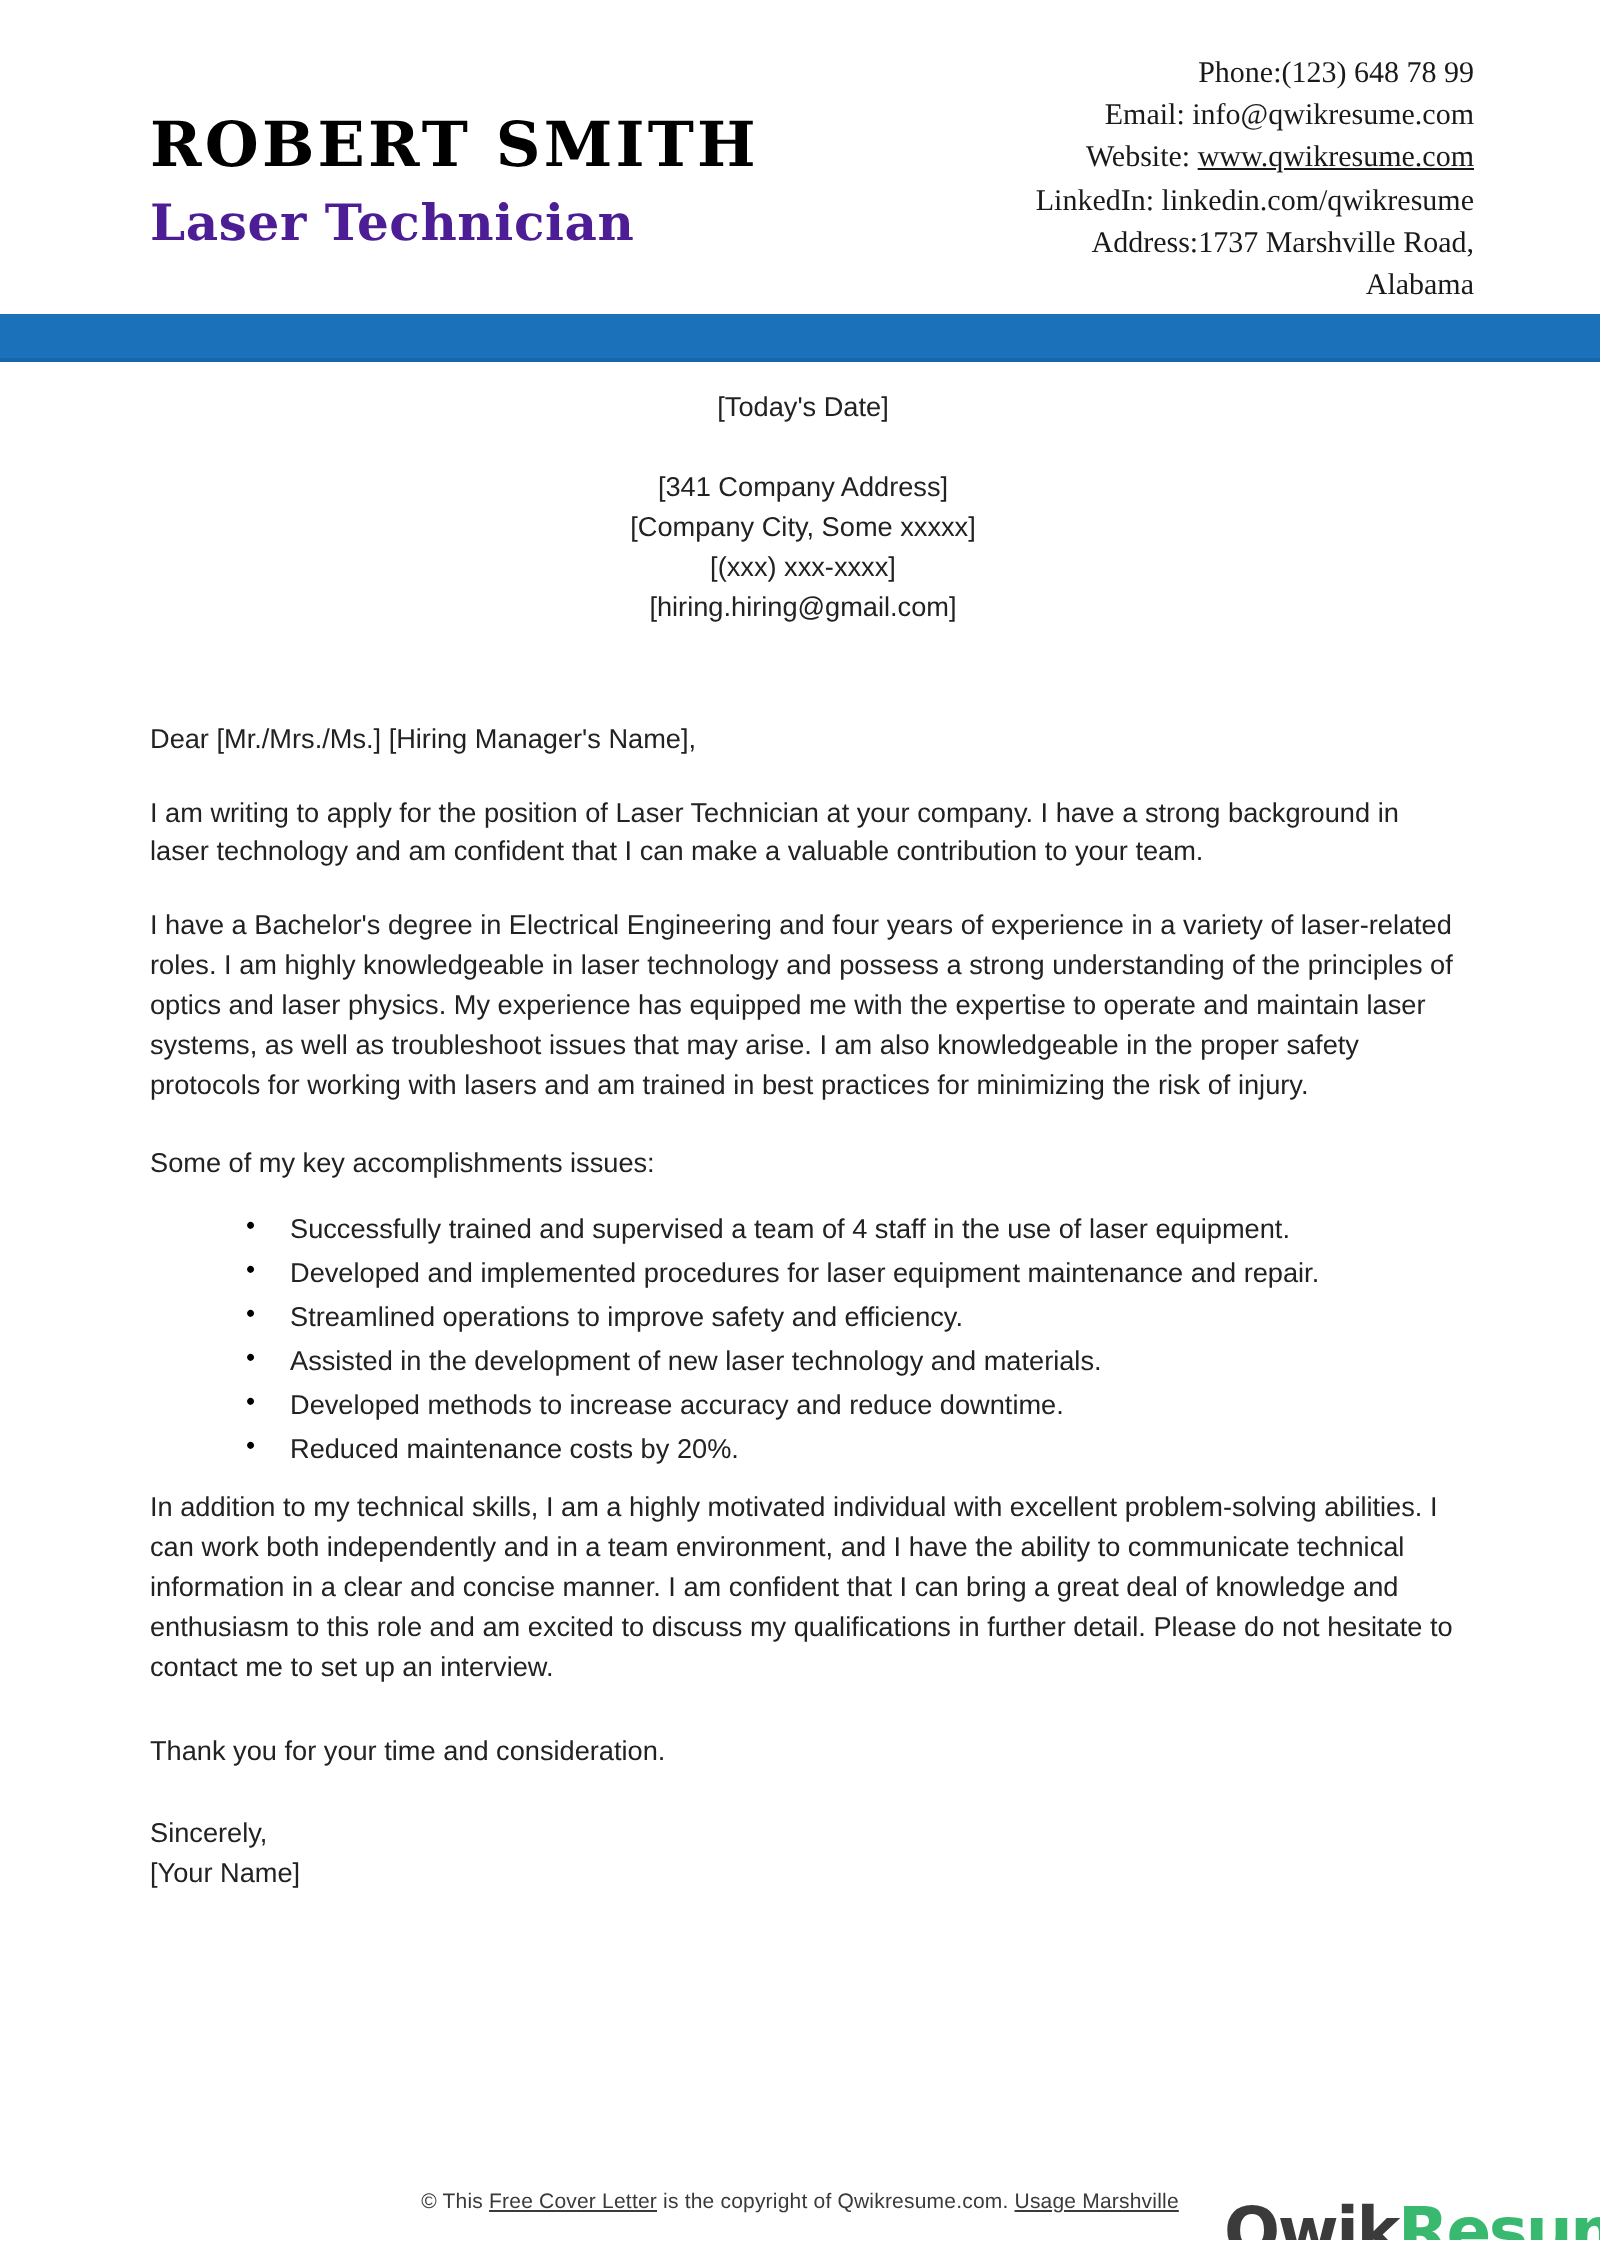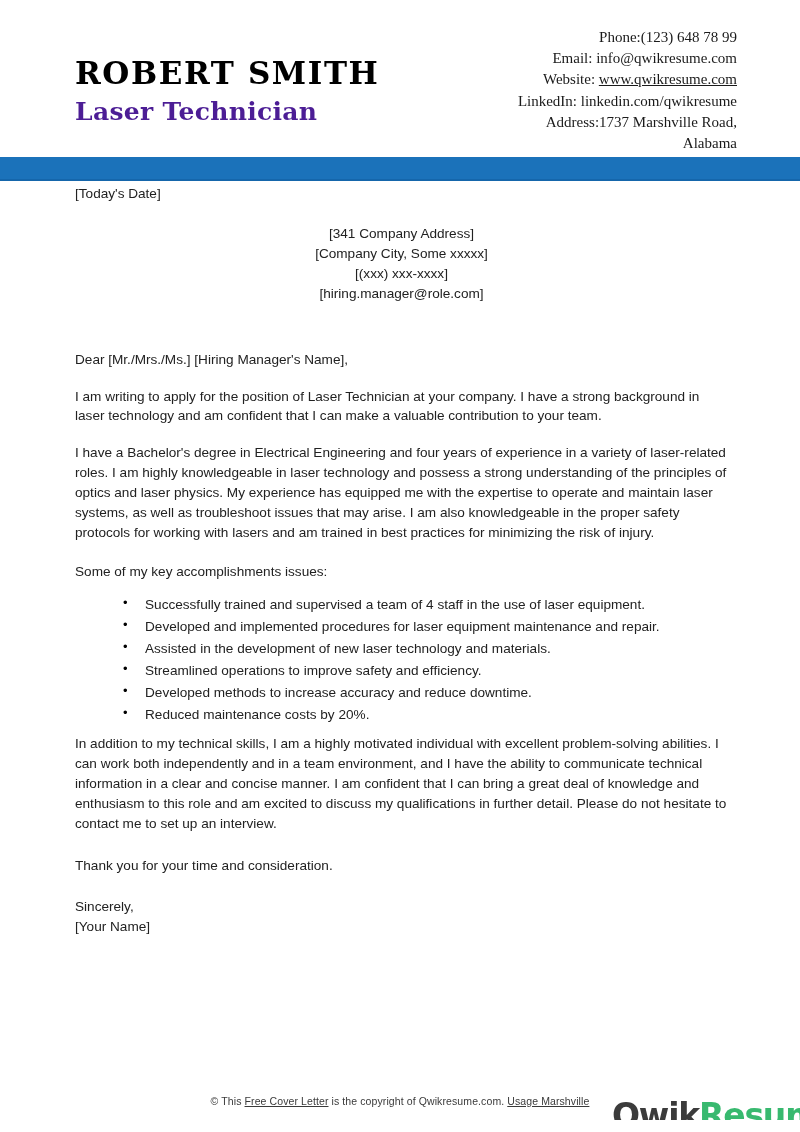--- a/index.html
+++ b/index.html
@@ -95,21 +95,22 @@
     top: 181px;
     width: 800px;
     padding: 0 72px 0 75px;
     box-sizing: border-box;
     font-size: 13.6px;
     line-height: 1.46;
     color: #222222;
   }
 
   .date-line {
-    margin: 3px 0 0 0;
+    margin: 13px 0 0 0;
+    text-align: center;
   }
 
   .recipient-block {
     margin-top: 20px;
   }
   .recipient-block div {
     line-height: 1.47;
     text-align: center;
   }
 
@@ -232,36 +233,36 @@
   <div class="blue-bar"></div>
 
   <div class="letter-body">
 
     <div class="date-line">[Today's Date]</div>
 
     <div class="recipient-block">
       <div>[341 Company Address]</div>
       <div>[Company City, Some xxxxx]</div>
       <div>[(xxx) xxx-xxxx]</div>
-      <div>[hiring.manager@role.com]</div>
+      <div>[hiring.hiring@gmail.com]</div>
     </div>
 
     <div class="salutation">Dear [Mr./Mrs./Ms.] [Hiring Manager's Name],</div>
 
     <div class="para">I am writing to apply for the position of Laser Technician at your company. I have a strong background in laser technology and am confident that I can make a valuable contribution to your team.</div>
 
     <div class="para">I have a Bachelor's degree in Electrical Engineering and four years of experience in a variety of laser-related roles. I am highly knowledgeable in laser technology and possess a strong understanding of the principles of optics and laser physics. My experience has equipped me with the expertise to operate and maintain laser systems, as well as troubleshoot issues that may arise. I am also knowledgeable in the proper safety protocols for working with lasers and am trained in best practices for minimizing the risk of injury.</div>
 
     <div class="bullets-intro">Some of my key accomplishments issues:</div>
 
     <ul class="accomplishments">
       <li>Successfully trained and supervised a team of 4 staff in the use of laser equipment.</li>
       <li>Developed and implemented procedures for laser equipment maintenance and repair.</li>
+      <li>Streamlined operations to improve safety and efficiency.</li>
       <li>Assisted in the development of new laser technology and materials.</li>
-      <li>Streamlined operations to improve safety and efficiency.</li>
       <li>Developed methods to increase accuracy and reduce downtime.</li>
       <li>Reduced maintenance costs by 20%.</li>
     </ul>
 
     <div class="closing-para">In addition to my technical skills, I am a highly motivated individual with excellent problem-solving abilities. I can work both independently and in a team environment, and I have the ability to communicate technical information in a clear and concise manner. I am confident that I can bring a great deal of knowledge and enthusiasm to this role and am excited to discuss my qualifications in further detail. Please do not hesitate to contact me to set up an interview.</div>
 
     <div class="thanks">Thank you for your time and consideration.</div>
 
     <div class="signoff">
       <div>Sincerely,</div>

